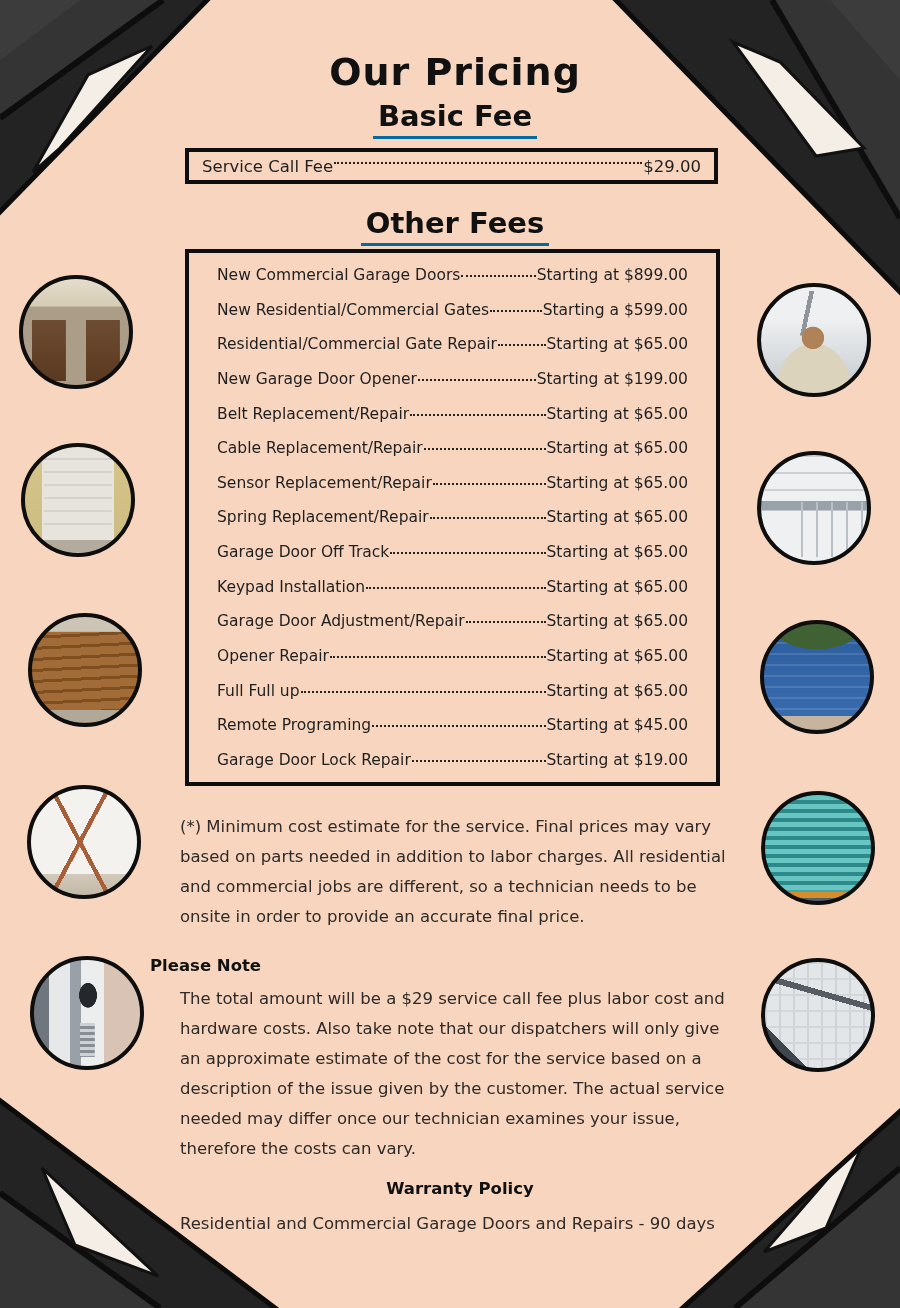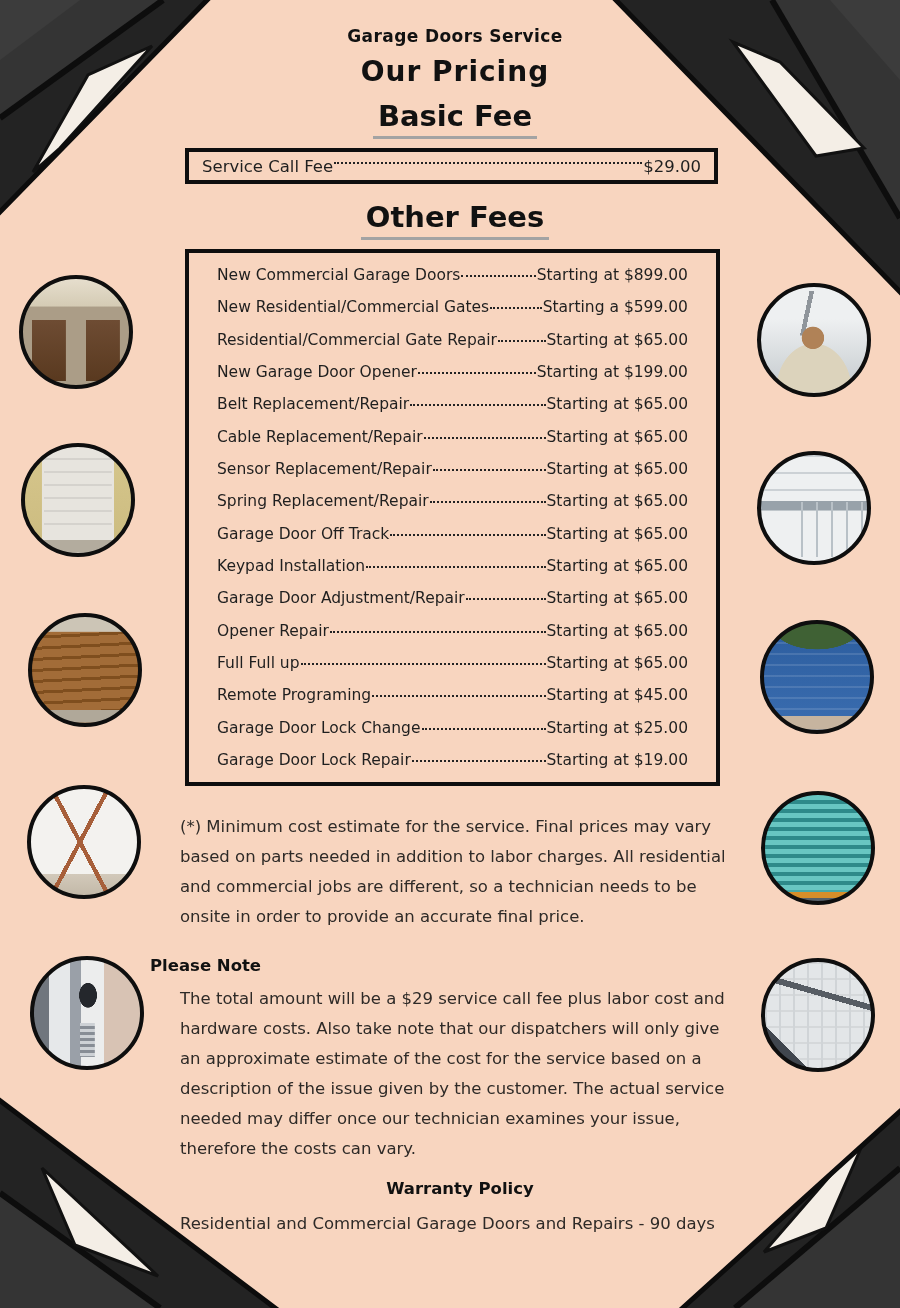--- a/index.html
+++ b/index.html
@@ -6,25 +6,25 @@
   #canvas{
     position:relative;width:900px;height:1308px;overflow:hidden;
     font-family:"DejaVu Sans","Liberation Sans",sans-serif;
     color:#1c1c1c;
   }
   #bg-art{position:absolute;left:0;top:0;width:900px;height:1308px;display:block;}
 
   
   .abs{position:absolute;}
   .brand{left:150px;top:26px;width:610px;text-align:center;font-size:17px;font-weight:bold;letter-spacing:.4px;color:#111;}
-  .page-title{left:150px;top:49px;width:610px;text-align:center;font-size:28px;line-height:46px;font-weight:bold;letter-spacing:1px;color:#111;}
+  .page-title{left:150px;top:49px;width:610px;text-align:center;font-size:38px;line-height:46px;font-weight:bold;letter-spacing:1px;color:#111;}
   .section-heading{width:610px;left:150px;text-align:center;font-size:29px;font-weight:bold;color:#111;}
-  .section-heading .u{display:inline-block;border-bottom:3px solid #a3a3a3;padding:0 5px 3px;}
+  .section-heading .u{display:inline-block;border-bottom:3px solid #0369a1;padding:0 5px 3px;}
   .basic-heading{top:99px;}
-  .other-heading{top:200px;}
+  .other-heading{top:206px;}
 
   .fee-box{
     left:185px;box-sizing:border-box;border:4px solid #0e0e0e;background:transparent;
   }
   .basic-box{top:148px;width:533px;height:36px;padding:0 13px;display:flex;align-items:stretch;}
   .other-box{top:249px;width:535px;height:537px;padding:13px 28px;display:flex;flex-direction:column;justify-content:space-between;}
 
   .fee-row{display:flex;align-items:stretch;font-size:15.5px;color:#1f1f1f;}
   .basic-box .fee-row{flex:1;font-size:16.5px;}
   .fee-label,.fee-price{white-space:nowrap;align-self:center;}
@@ -146,21 +146,20 @@
     <line x1="735" y1="1308" x2="900" y2="1168" stroke="#0d0d0d" stroke-width="6"></line>
 
     <polygon points="33,172 88,75 152,46 60,148" fill="#f4eee6" stroke="#111" stroke-width="3"></polygon>
     <polygon points="733,42 816,156 864,148 780,62" fill="#f4eee6" stroke="#111" stroke-width="3"></polygon>
     <polygon points="42,1168 158,1276 75,1245" fill="#f4eee6" stroke="#111" stroke-width="3"></polygon>
     <polygon points="868,1132 764,1252 826,1228" fill="#f4eee6" stroke="#111" stroke-width="3"></polygon>
 
     <polygon points="213,-6 610,-6 906,298 906,1106 676,1314 283,1314 -6,1096 -6,218" fill="#f8d5bf" stroke="#0c0c0c" stroke-width="5"></polygon>
   </svg>
 
-  <div class="abs brand">Garage Doors Service</div>
   <div class="abs page-title">Our Pricing</div>
 
   <div class="abs section-heading basic-heading">
     <span class="u">Basic Fee</span>
   </div>
   <div class="abs fee-box basic-box">
     <div class="fee-row">
       <span class="fee-label">Service Call Fee</span>
       <span class="dots"></span>
       <span class="fee-price">$29.00</span>
@@ -233,25 +232,20 @@
       </div>
     <div class="fee-row">
         <span class="fee-label">Full Full up</span>
         <span class="dots"></span>
         <span class="fee-price">Starting at $65.00</span>
       </div>
     <div class="fee-row">
         <span class="fee-label">Remote Programing</span>
         <span class="dots"></span>
         <span class="fee-price">Starting at $45.00</span>
-      </div>
-    <div class="fee-row">
-        <span class="fee-label">Garage Door Lock Change</span>
-        <span class="dots"></span>
-        <span class="fee-price">Starting at $25.00</span>
       </div>
     <div class="fee-row">
         <span class="fee-label">Garage Door Lock Repair</span>
         <span class="dots"></span>
         <span class="fee-price">Starting at $19.00</span>
       </div>
   </div>
 
   <div class="abs para disclaimer">(*) Minimum cost estimate for the service. Final prices may vary based on parts needed in addition to labor charges. All residential and commercial jobs are different, so a technician needs to be onsite in order to provide an accurate final price.</div>
 

